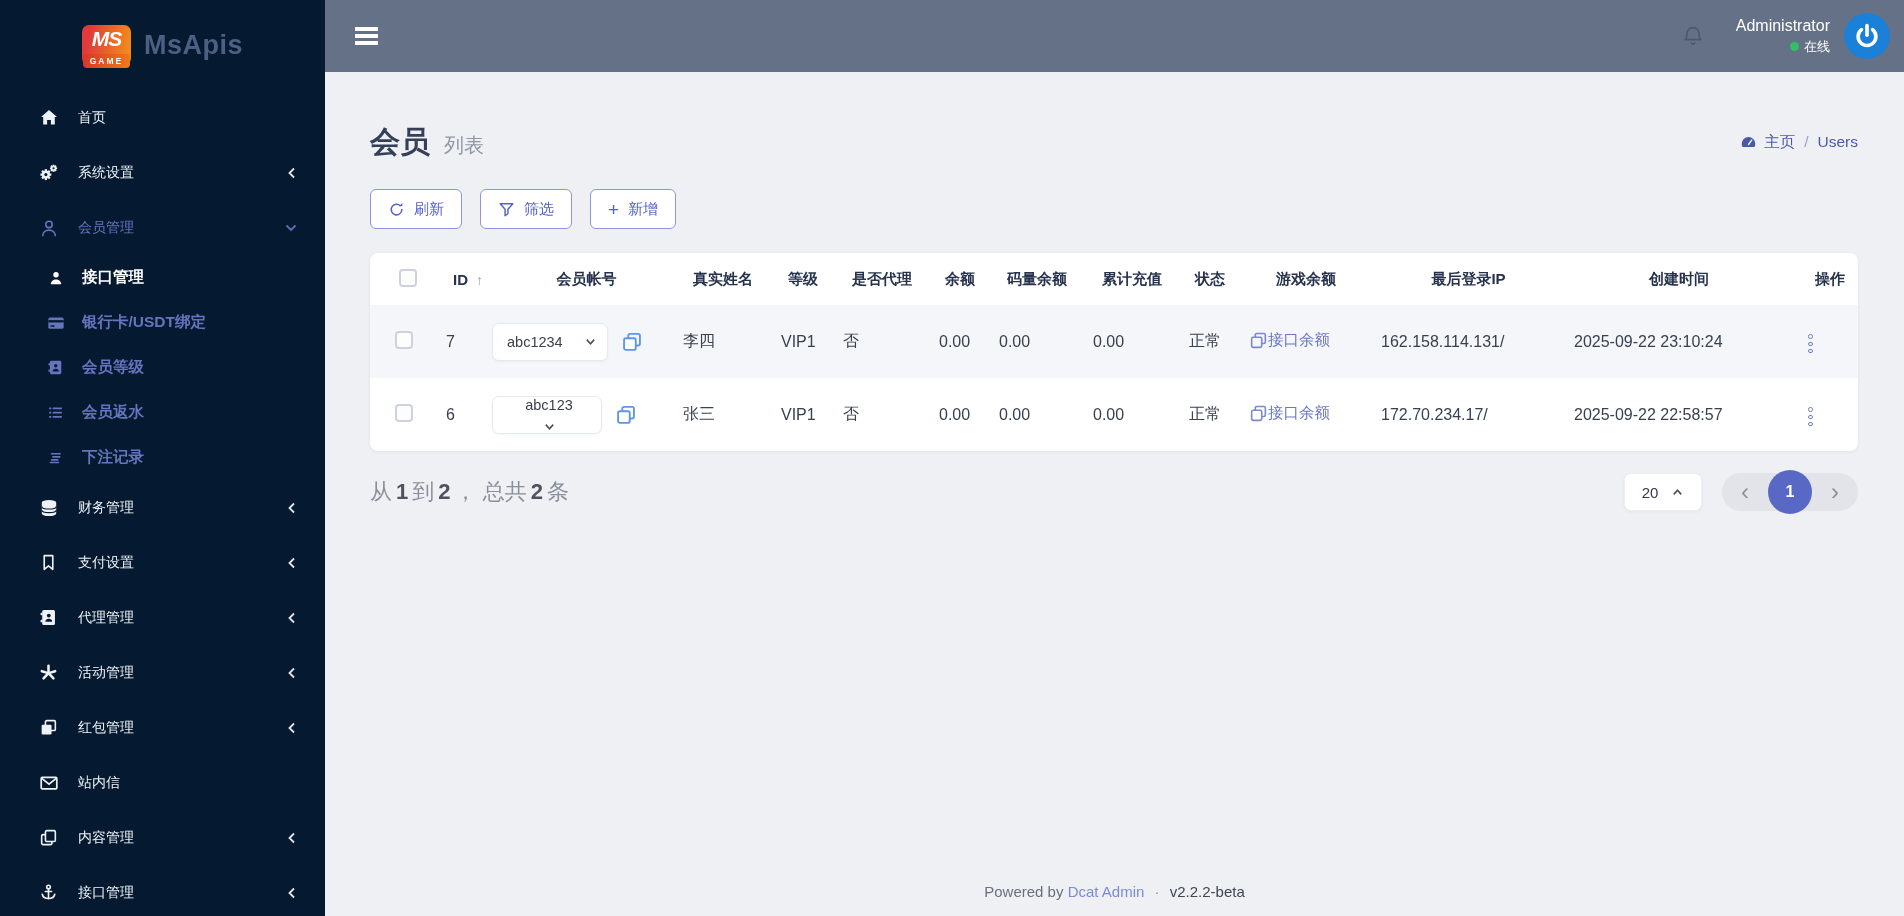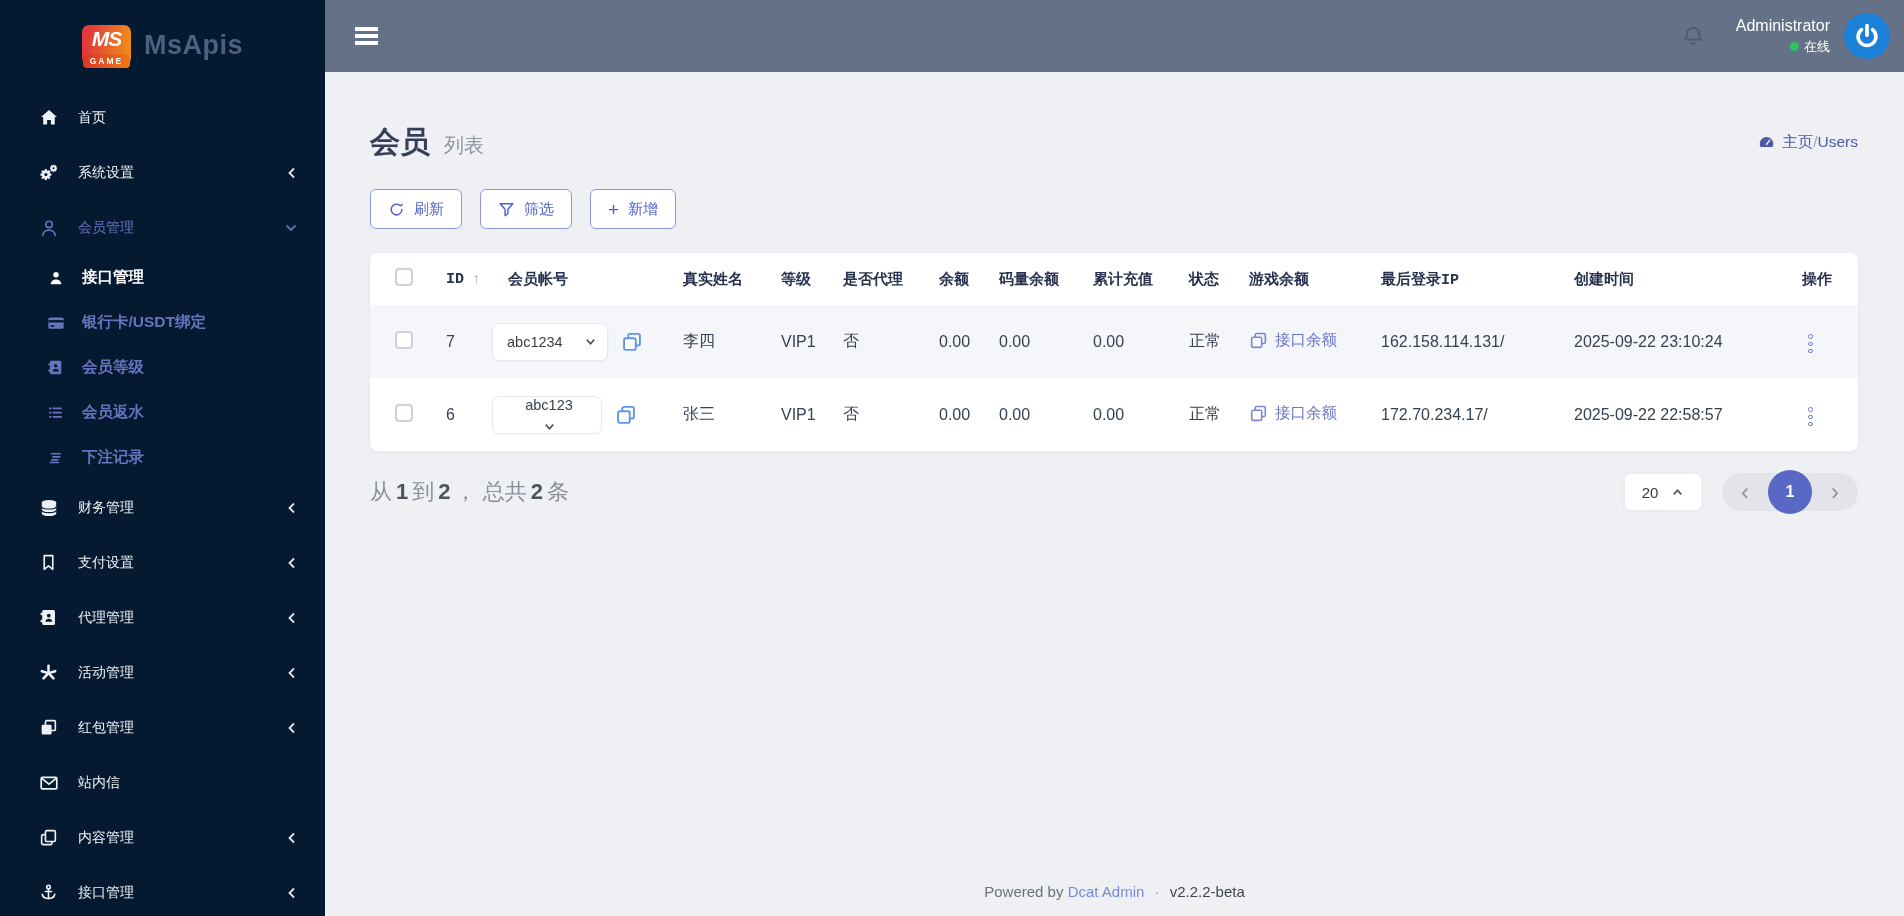--- a/index.html
+++ b/index.html
@@ -47,49 +47,49 @@
   .dot { width:9px; height:9px; border-radius:50%; background:#2fc162; }
   .avatar { width:46px; height:46px; border-radius:50%; background:#1a80d8;
             display:flex; align-items:center; justify-content:center; cursor:pointer; }
 
   .content { flex:1; padding:17px 46px 0 45px; }
 
   .page-head { margin-top:30px; height:46px; display:flex; align-items:center; justify-content:space-between; }
   .title-wrap { display:flex; align-items:baseline; gap:14px; }
   .page-title { font-size:30px; font-weight:600; color:#353f58; margin:0; }
   .page-subtitle { font-size:20px; color:#8f96a5; }
-  .breadcrumb { display:flex; align-items:center; font-size:15.5px; color:#4b58a8; }
+  .breadcrumb { display:flex; align-items:center; gap:9px; font-size:15.5px; color:#4b58a8; }
   .crumb-link { color:#4b58a8; display:flex; align-items:center; gap:7px; cursor:pointer; }
   .crumb-sep { color:#9ba2c6; }
 
   .toolbar { margin-top:24px; display:flex; align-items:center; }
   .btn { height:40px; display:inline-flex; align-items:center; gap:9px; padding:0 17px;
          background:#fff; border:1px solid #8b97e0; border-radius:6px;
          color:#5462c8; font-size:15px; cursor:pointer; font-family:inherit; }
   .btn + .btn { margin-left:18px; }
   .btn-add { margin-left:auto; }
   .plus-glyph { font-size:19px; line-height:1; font-weight:400; }
 
   .card { margin-top:24px; background:#fff; border-radius:8px; box-shadow:0 1px 4px rgba(32,42,66,.06); overflow:hidden; }
   table { width:100%; border-collapse:collapse; table-layout:fixed; }
-  th { height:52px; text-align:left; font-size:15px; font-weight:700; color:#27324e; padding:0 0 0 18px; white-space:nowrap;font-family:Liberation Mono, monospace; }
+  th { height:52px; text-align:center; font-size:15px; font-weight:700; color:#27324e; padding:0 0 0 18px; white-space:nowrap; }
   td { height:73px; font-size:16px; color:#38414f; padding:0 0 0 18px; white-space:nowrap; overflow:hidden; }
   th.c-check, td.c-check { padding-left:25px; }
   th.c-id, td.c-id { padding-left:26px; }
   td.c-account { padding-left:2px; }
   tbody tr.striped { background:#f5f6fa; }
   .sort-arrow { color:#98a0b0; font-size:14px; margin-left:8px; font-weight:400; }
   .cbx { display:inline-block; width:18px; height:18px; border:2px solid #ccd2de; border-radius:4px; background:#fdfdfe; cursor:pointer; }
   .select-box { height:38px; width:116px; background:#fff; border:1px solid #e6e9f0; border-radius:7px;
                 box-shadow:0 1px 2px rgba(40,50,70,.05);
                 display:inline-flex; align-items:center; justify-content:space-between;
                 padding:0 10px 0 14px; font-size:14.5px; color:#3a4149; cursor:pointer; vertical-align:middle; }
   tr.r2 .select-box { width:110px;flex-direction:column; }
   .copy-btn { margin-left:9px; color:#5f96e8; display:inline-flex; vertical-align:middle; cursor:pointer; }
-  .game-link { display:inline-flex; align-items:center; gap:7px; color:#6b77c6; font-size:15.5px; cursor:pointer; }
+  .game-link { display:inline-flex; align-items:center; color:#6b77c6; font-size:15.5px; cursor:pointer; }
   .game-link .gl-icon { color:#7d88cd; display:flex; }
   .kebab { display:inline-flex; flex-direction:column; gap:2.6px; padding:5px 6px; cursor:pointer; }
   .kebab i { width:4.5px; height:4.5px; border:1.3px solid #6f7dca; border-radius:50%; background:transparent; }
 
   .list-footer { margin-top:22px; display:flex; align-items:center; }
   .info { font-size:22px; color:#8a909b;text-align:right; }
   .info b { color:#4d535d; font-weight:700; margin:0 4px; }
   .lf-right { margin-left:auto; display:flex; align-items:center; gap:20px; }
   .page-size { height:38px; width:78px; background:#fff; border:1px solid #eceef3; border-radius:7px;
                box-shadow:0 1px 3px rgba(40,50,70,.06);

